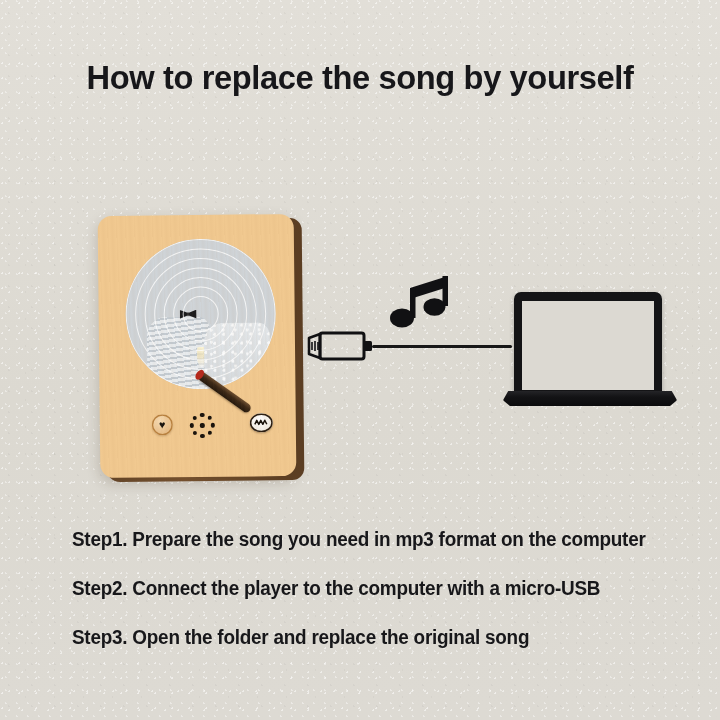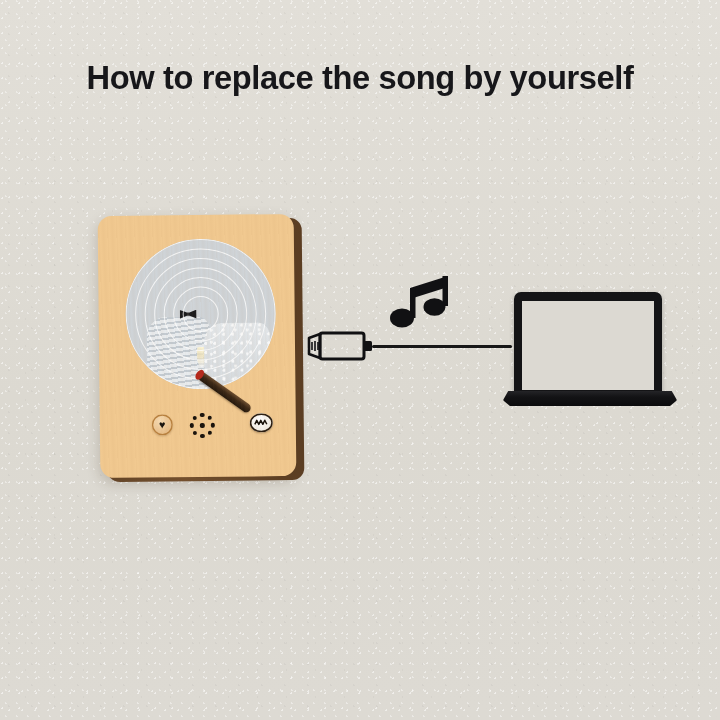--- a/index.html
+++ b/index.html
@@ -424,14 +424,19 @@
   <div class="cable"></div>
 
   <div class="laptop">
     <div class="lid">
       <div class="screen"></div>
     </div>
     <div class="trackpad-notch"></div>
     <div class="base"></div>
   </div>
 
+  <div class="steps">
+    <div class="step">Step1. Prepare the song you need in mp3 format on the computer</div>
+    <div class="step">Step2. Connect the player to the computer with a micro-USB</div>
+    <div class="step">Step3. Open the folder and replace the original song</div>
+  </div>
 
 </div>
 
 </body></html>

